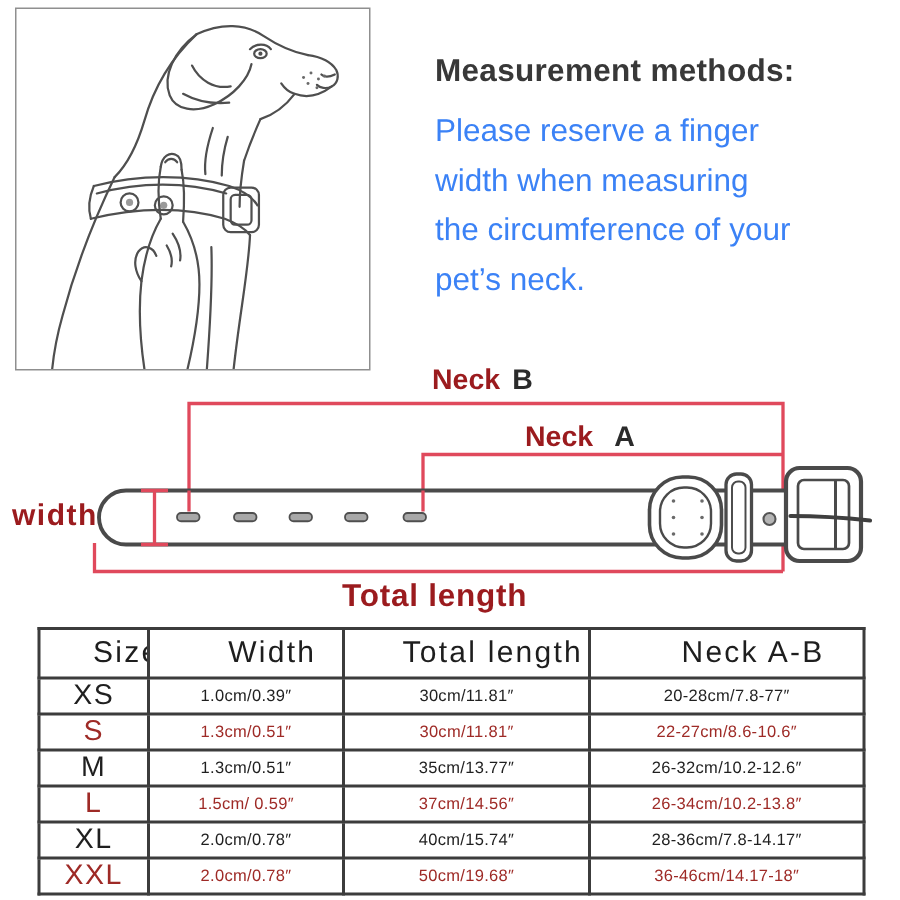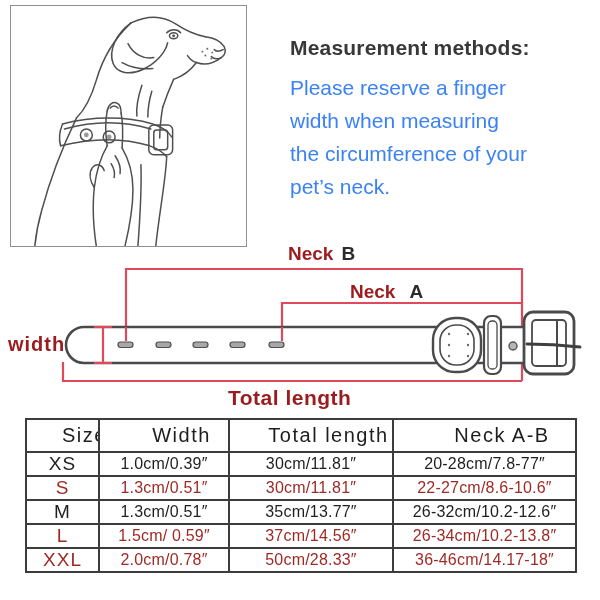--- a/index.html
+++ b/index.html
@@ -46,21 +46,21 @@
     border-collapse:collapse;table-layout:fixed;background:#fff;
   }
   .size-table th,.size-table td{
     border:2px solid #3c3c3c;text-align:center;vertical-align:middle;
     padding:0;overflow:hidden;
   }
   .size-table th{
     height:31px;font-size:20px;font-weight:400;letter-spacing:1.5px;color:#1e1e1e;padding-left:35px;
   }
   .size-table td{
-    height:19.5px;font-size:16px;letter-spacing:.2px;color:var(--row-black);
+    height:19.5px;font-size:11px;letter-spacing:.2px;color:var(--row-black);
   }
   .size-table td:first-child{font-size:19px;letter-spacing:1px;}
   .size-table tr.red td{color:var(--row-red);}
 </style>
 </head>
 <body>
 
 <div class="canvas">
 
   <div class="dog-box">
@@ -230,22 +230,28 @@
           <td>1.3cm/0.51″</td>
           <td>35cm/13.77″</td>
           <td>26-32cm/10.2-12.6″</td>
         </tr>
         <tr class="red">
           <td>L</td>
           <td>1.5cm/ 0.59″</td>
           <td>37cm/14.56″</td>
           <td>26-34cm/10.2-13.8″</td>
         </tr>
+        <tr class="">
+          <td>XL</td>
+          <td>2.0cm/0.78″</td>
+          <td>40cm/15.74″</td>
+          <td>28-36cm/7.8-14.17″</td>
+        </tr>
         <tr class="red">
           <td>XXL</td>
           <td>2.0cm/0.78″</td>
-          <td>50cm/28.33″</td>
+          <td>50cm/19.68″</td>
           <td>36-46cm/14.17-18″</td>
         </tr>
       </tbody>
   </table>
 
 </div>
 
 </body></html>

